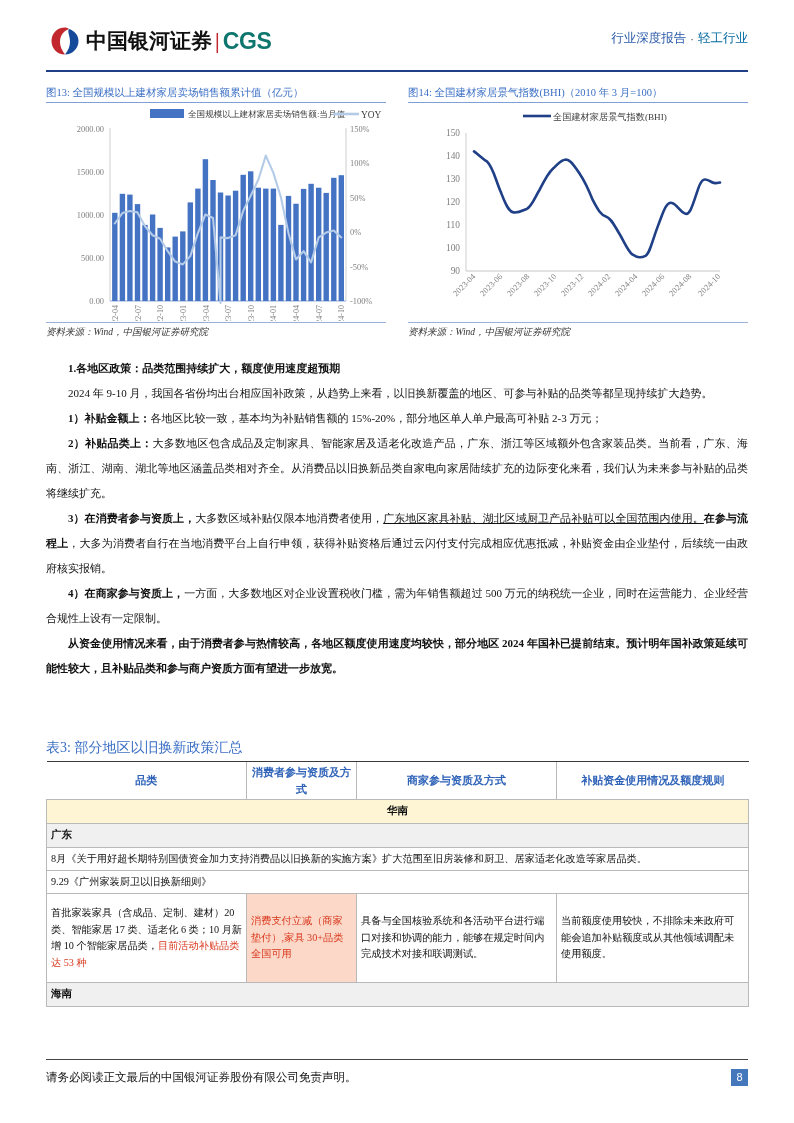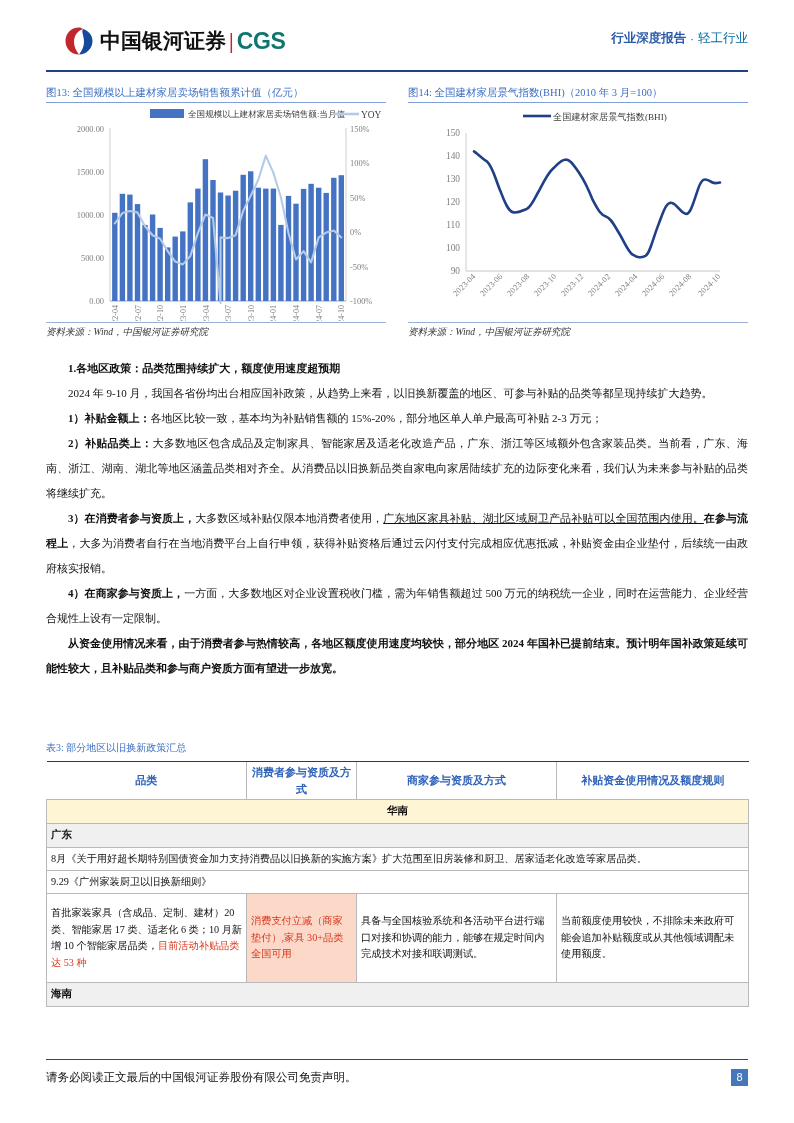--- a/index.html
+++ b/index.html
@@ -13,38 +13,38 @@
   }
   .page{position:relative;width:794px;height:1123px;}
 
   
   .header{
     position:absolute;left:0;top:0;width:794px;height:72px;
   }
   .hdr-inner{
     position:absolute;left:46px;top:24px;right:46px;height:40px;
   }
-  .logo-wrap{position:absolute;left:18px;top:2px;display:flex;align-items:center;text-align:right;}
+  .logo-wrap{position:absolute;left:4px;top:2px;display:flex;align-items:center;text-align:right;}
   .logo-mark{width:30px;height:30px;margin-right:6px;}
   .logo-cn{
     font-family:"DejaVu Sans","Liberation Sans",sans-serif;
     font-weight:bold;font-size:21px;letter-spacing:0px;color:#111;
     line-height:30px;
   }
   .logo-sep{color:#c1272d;font-weight:bold;font-size:21px;margin:0 3px;line-height:30px;}
   .logo-en{
     font-family:"Liberation Sans","DejaVu Sans",sans-serif;
     font-weight:bold;font-size:23px;color:#0f766e;line-height:30px;letter-spacing:-0.3px;
   }
   .hdr-right{
     position:absolute;right:0;top:6px;
     display:flex;align-items:center;gap:4px;
     font-size:12.5px;
   }
-  .hdr-right .b{font-weight:bold;color:#2b5aa8;font-family:"DejaVu Serif",serif;}
+  .hdr-right .b{font-weight:normal;color:#2b5aa8;font-family:"DejaVu Serif",serif;}
   .hdr-right .dot{color:#333;font-size:11px;}
   .hdr-right .n{color:#0369a1;font-family:"DejaVu Serif",serif;}
   .hdr-rule{
     position:absolute;left:46px;right:46px;top:70px;height:1.6px;background:#1f3f86;
   }
 
   
   .figs{position:absolute;left:46px;top:85px;width:702px;height:265px;}
   .fig{position:absolute;top:0;width:340px;}
   .fig.left{left:0;}
@@ -73,21 +73,21 @@
     color:#111;
     font-family:"Liberation Serif","DejaVu Serif",serif;
   }
   .content p{margin:0;text-indent:2em;}
   .b{font-weight:bold;}
   .u{text-decoration:underline;}
 
   
   .tbl-cap{
     position:absolute;left:46px;top:740px;width:702px;
-    font-size:10px;color:#3b6fc4;line-height:15px;
+    font-size:14px;color:#3b6fc4;line-height:15px;
     font-family:"Liberation Serif","DejaVu Serif",serif;
   }
   table.policy{
     position:absolute;left:46px;top:761px;width:702px;
     border-collapse:collapse;
     font-size:10.2px;line-height:16.5px;
     font-family:"Liberation Serif","DejaVu Serif",serif;
     table-layout:fixed;
   }
   table.policy th,table.policy td{

